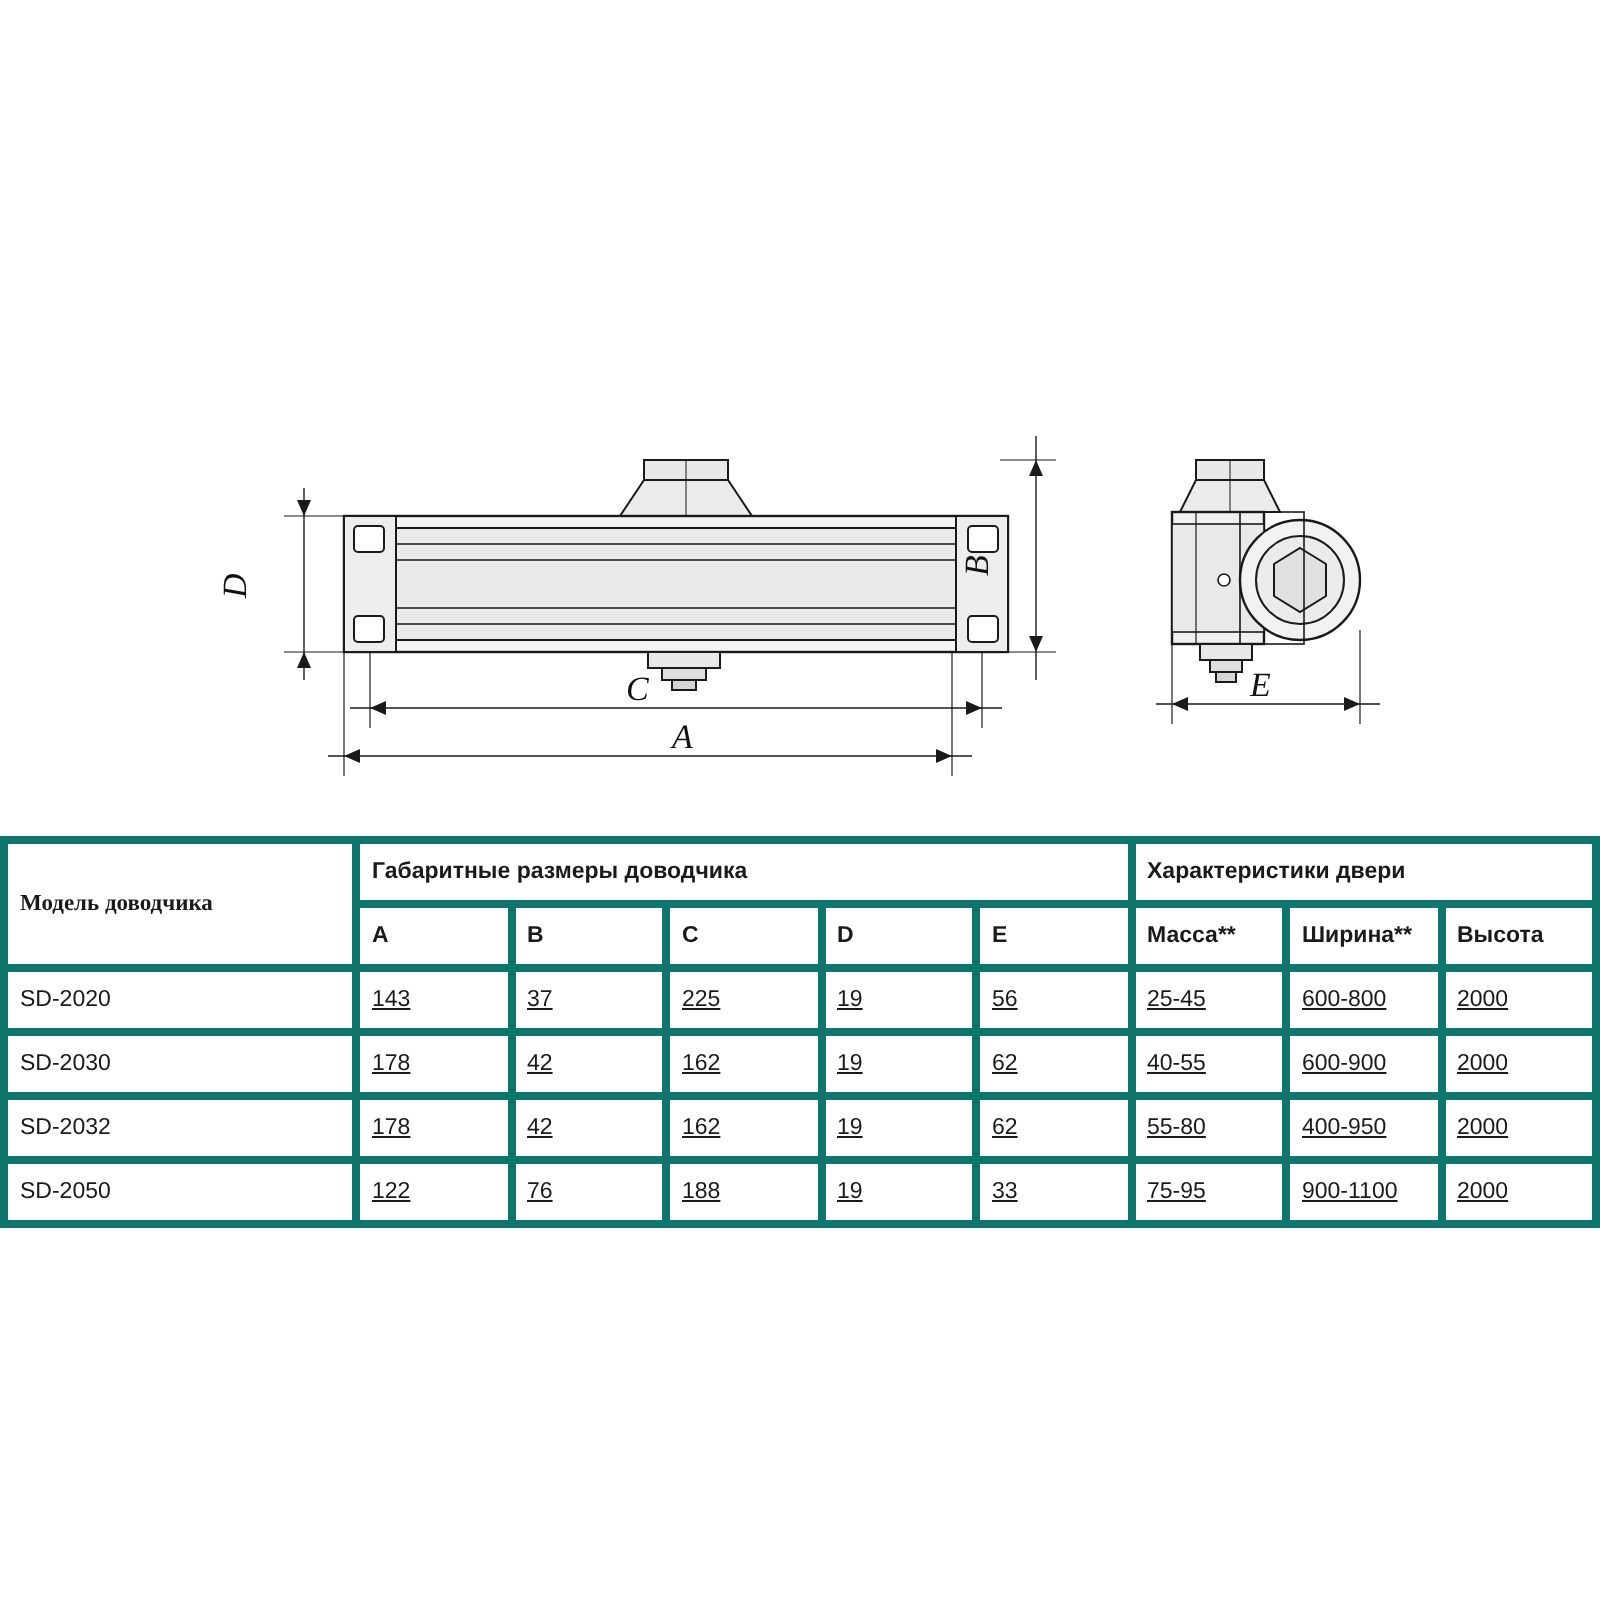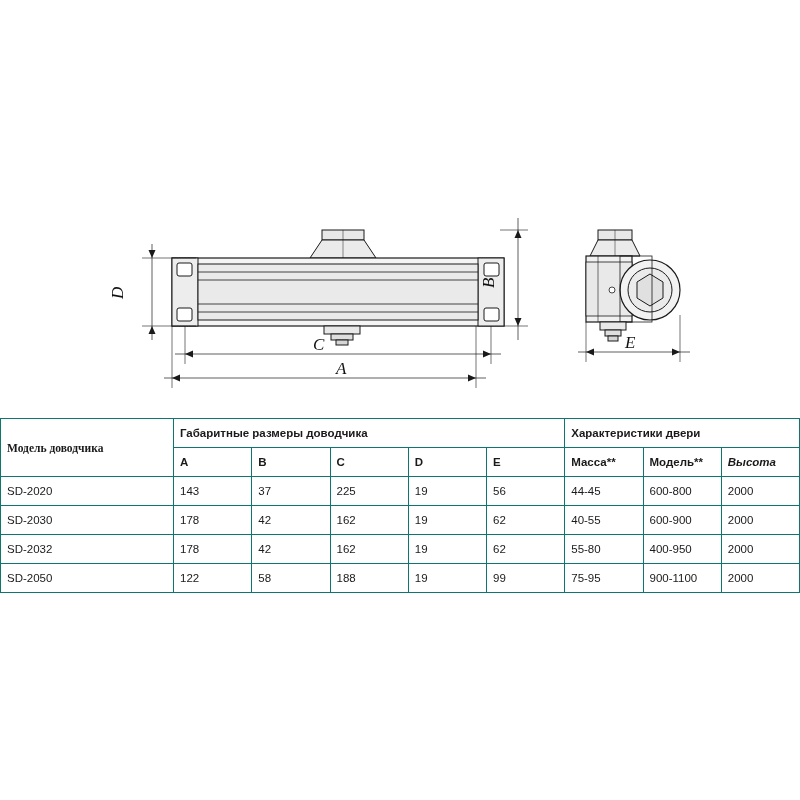--- a/index.html
+++ b/index.html
@@ -48,40 +48,40 @@
     width: 800px;
   }
   table.spec {
     border-collapse: collapse;
     width: 800px;
     table-layout: fixed;
     font-size: 11.5px;
   }
   table.spec th,
   table.spec td {
-    border: 1px solid #0f766e;
+    border: 4px solid #0f766e;
     padding: 4px 6px;
     text-align: left;
     font-weight: normal;
     vertical-align: middle;
     height: 20px;
     white-space: nowrap;
     overflow: hidden;
   }
   table.spec th {
     font-weight: bold;
   }
   .c-model { width: 160px; font-family: Liberation Serif, serif; }
   .c-dim   { width: 60px; }
   .c-mass  { width: 120px; }
   .c-width { width: 120px; }
-  .c-height{ width: 100px; font-style: italic; }
+  .c-height{ width: 100px; }
   .grp-head { font-weight: bold; text-align: left; }
   .subhead { font-weight: bold; }
-  td.val { font-weight: normal; }
+  td.val { font-weight: normal; text-decoration: underline; }
 </style>
 </head>
 <body>
 
 <div class="sheet">
 
   <div class="drawing">
     <svg class="draw" width="800" height="215" viewBox="0 0 800 215">
 
       <g>
@@ -190,33 +190,33 @@
           <th class="grp-head" colspan="5">Габаритные размеры доводчика</th>
           <th class="grp-head" colspan="3">Характеристики двери</th>
         </tr>
         <tr>
           <th class="c-dim subhead">A</th>
           <th class="c-dim subhead">B</th>
           <th class="c-dim subhead">C</th>
           <th class="c-dim subhead">D</th>
           <th class="c-dim subhead">E</th>
           <th class="c-mass subhead">Масса**</th>
-          <th class="c-width subhead">Модель**</th>
+          <th class="c-width subhead">Ширина**</th>
           <th class="c-height subhead">Высота</th>
         </tr>
       </thead>
       <tbody>
         <tr>
           <td>SD-2020</td>
           <td class="val">143</td>
           <td class="val">37</td>
           <td class="val">225</td>
           <td class="val">19</td>
           <td class="val">56</td>
-          <td class="val">44-45</td>
+          <td class="val">25-45</td>
           <td class="val">600-800</td>
           <td class="val">2000</td>
         </tr>
         <tr>
           <td>SD-2030</td>
           <td class="val">178</td>
           <td class="val">42</td>
           <td class="val">162</td>
           <td class="val">19</td>
           <td class="val">62</td>
@@ -231,24 +231,24 @@
           <td class="val">162</td>
           <td class="val">19</td>
           <td class="val">62</td>
           <td class="val">55-80</td>
           <td class="val">400-950</td>
           <td class="val">2000</td>
         </tr>
         <tr>
           <td>SD-2050</td>
           <td class="val">122</td>
-          <td class="val">58</td>
+          <td class="val">76</td>
           <td class="val">188</td>
           <td class="val">19</td>
-          <td class="val">99</td>
+          <td class="val">33</td>
           <td class="val">75-95</td>
           <td class="val">900-1100</td>
           <td class="val">2000</td>
         </tr>
       </tbody>
     </table>
   </div>
 
 </div>
 

